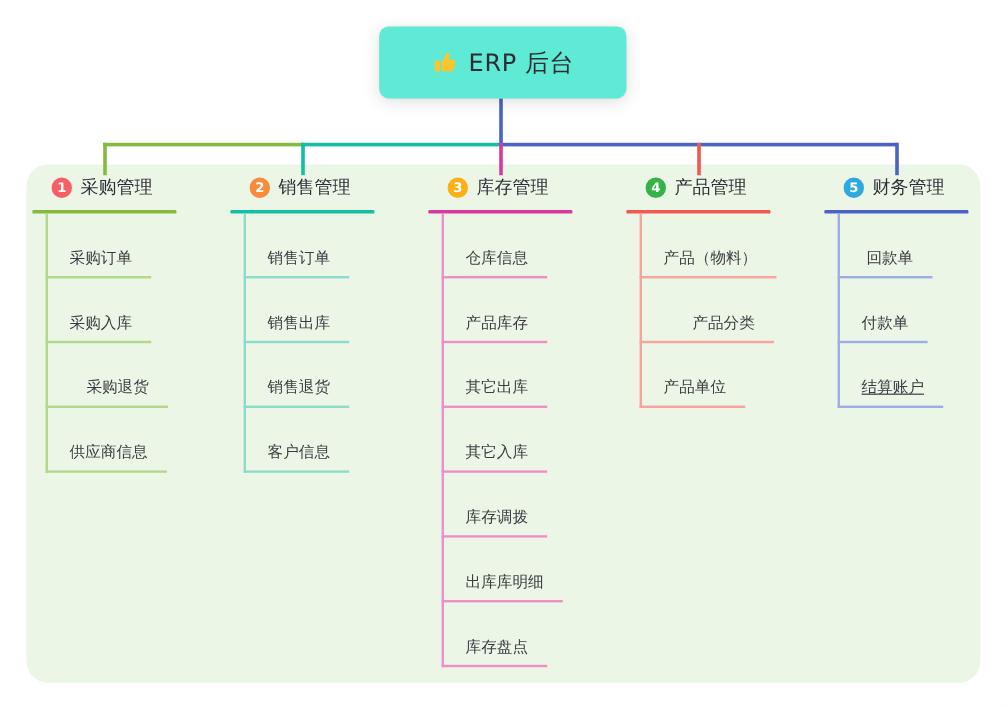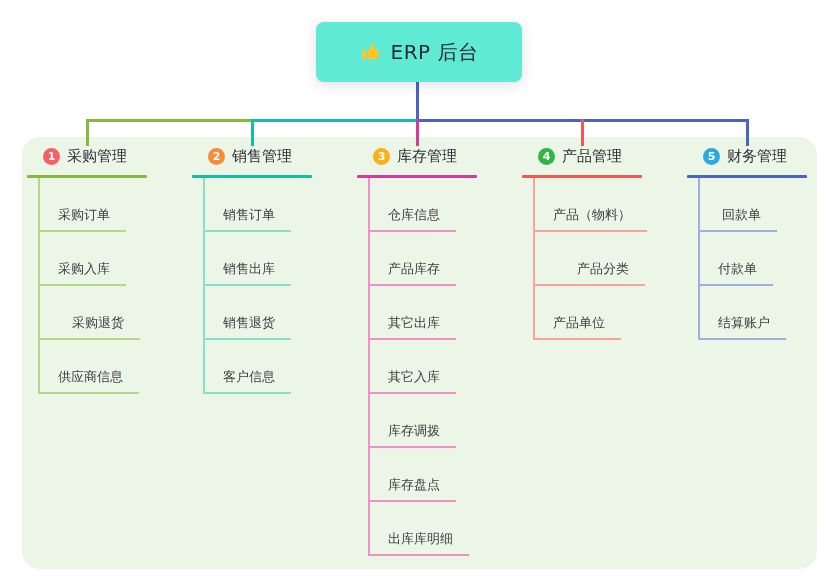--- a/index.html
+++ b/index.html
@@ -125,24 +125,24 @@
           <div class="child">
             <div class="child-inner" style="border-bottom-color: rgb(238, 143, 201);">其它出库</div>
           </div>
           <div class="child">
             <div class="child-inner" style="border-bottom-color: rgb(238, 143, 201);">其它入库</div>
           </div>
           <div class="child">
             <div class="child-inner" style="border-bottom-color: rgb(238, 143, 201);">库存调拨</div>
           </div>
           <div class="child">
-            <div class="child-inner" style="border-bottom-color: rgb(238, 143, 201);">库存盘点</div>
+            <div class="child-inner" style="border-bottom-color: rgb(238, 143, 201);">出库库明细</div>
           </div>
           <div class="child">
-            <div class="child-inner" style="border-bottom-color: rgb(238, 143, 201);">出库库明细</div>
+            <div class="child-inner" style="border-bottom-color: rgb(238, 143, 201);">库存盘点</div>
           </div>
         </div>
       </div>
       <div class="branch" style="left: 522px; top: 137px;">
         <div class="branch-header">
           <span class="badge" style="background: rgb(51, 179, 72);">4</span>
           <span class="branch-label">产品管理</span>
         </div>
         <div class="branch-underline" style="background: rgb(241, 88, 83);"></div>
         <div class="children" style="height: 162px;">
@@ -166,19 +166,19 @@
         <div class="branch-underline" style="background: rgb(74, 99, 196);"></div>
         <div class="children" style="height: 162px;">
           <div class="child-rail" style="background: rgb(159, 173, 230);"></div>
           <div class="child">
             <div class="child-inner" style="border-bottom-color: rgb(159, 173, 230); padding-left: 24px;">回款单</div>
           </div>
           <div class="child">
             <div class="child-inner" style="border-bottom-color: rgb(159, 173, 230);">付款单</div>
           </div>
           <div class="child">
-            <div class="child-inner" style="border-bottom-color: rgb(159, 173, 230);">结算账户</div>
+            <div class="child-inner" style="border-bottom-color: rgb(159, 173, 230); text-decoration: underline;">结算账户</div>
           </div>
         </div>
       </div>
     </div>
 
 </div>
 
 </body></html>

